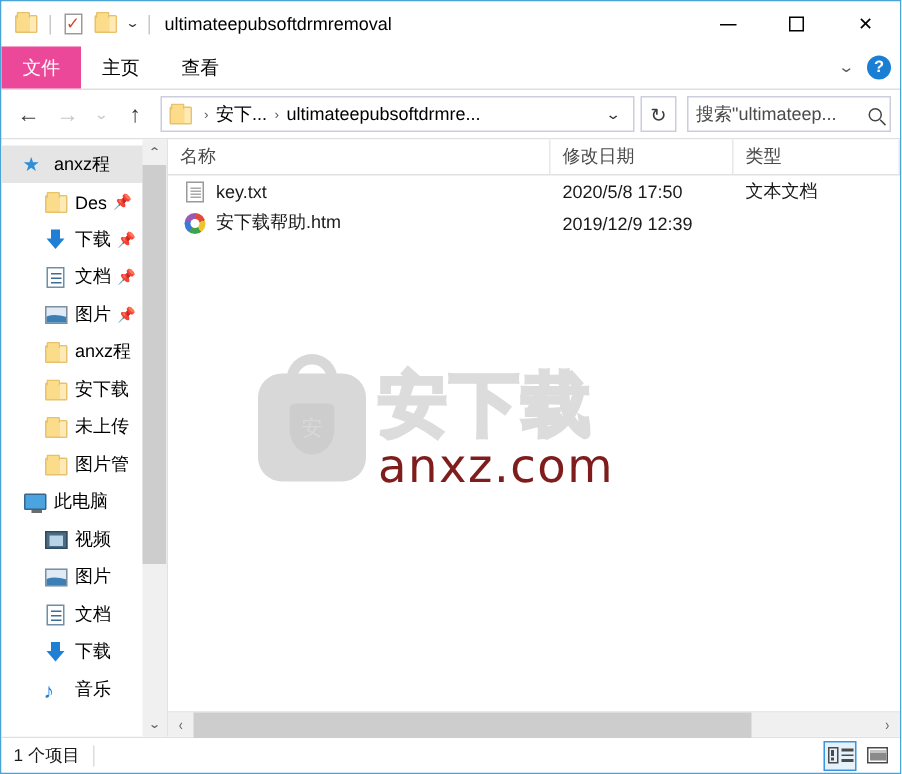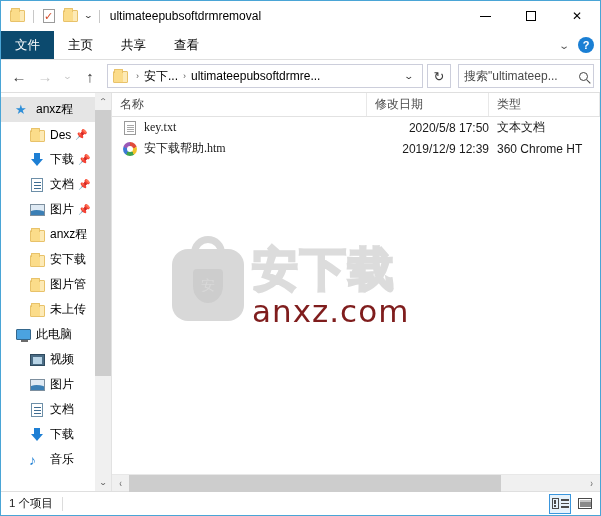--- a/index.html
+++ b/index.html
@@ -75,21 +75,21 @@
     display: flex; align-items: stretch;
     border-bottom: 1px solid #dfdfdf;
     background: #ffffff;
     position: relative;
   }
   .rtab {
     display: flex; align-items: center; justify-content: center;
     padding: 0 14px; font-size: 12.5px; color: #000;
     height: 100%;
   }
-  .rtab.active { background: #0c4a6e; color: #ffffff; }
+  .rtab.active { background: #ec4899; color: #ffffff; }
   #ribbon-right {
     position: absolute; right: 6px; top: 0; height: 100%;
     display: flex; align-items: center; gap: 10px;
   }
   #ribbon-chev { font-size: 10px; color: #5a5a5a; transform: scaleX(1.4); }
   #help-icon {
     width: 16px; height: 16px; border-radius: 50%;
     background: #1a7fd4; color: #fff; font-size: 11px; font-weight: bold;
     display: flex; align-items: center; justify-content: center;
   }
@@ -296,25 +296,25 @@
   #filelist {
     flex: 1 1 auto; position: relative; overflow: hidden;
   }
   .frow {
     height: 21px; display: flex; align-items: center;
     font-size: 12px; color: #1a1a1a;
   }
   .fname {
     width: 255px; flex: 0 0 255px;
     display: flex; align-items: center; padding-left: 10px;
-    overflow: hidden; white-space: nowrap; font-family: Liberation Serif, serif;
+    overflow: hidden; white-space: nowrap;
   }
   .fdate {
     width: 122px; flex: 0 0 122px; padding-left: 8px;
-    white-space: nowrap; overflow: hidden; text-align: right;
+    white-space: nowrap; overflow: hidden;
   }
   .ftype {
     flex: 1 1 auto; padding-left: 8px;
     white-space: nowrap; overflow: hidden;
   }
   .fico { width: 16px; height: 16px; margin-right: 6px; flex: 0 0 16px; position: relative; }
 
   
   .ico-txt {
     width: 12px; height: 14px; position: absolute; top: 1px; left: 2px;
@@ -477,21 +477,20 @@
       <div class="wc-btn">
           <span class="wc-max"></span>
         </div>
       <div class="wc-btn" id="wc-close">✕</div>
     </div>
   </div>
 
   <div id="ribbon">
     <div class="rtab active">文件</div>
     <div class="rtab">主页</div>
-    <div class="rtab">共享</div>
     <div class="rtab">查看</div>
     <div id="ribbon-right">
       <div id="ribbon-chev">⌄</div>
       <div id="help-icon">?</div>
     </div>
   </div>
 
   <div id="addrbar">
     <div class="navbtn">←</div>
     <div class="navbtn disabled">→</div>
@@ -561,27 +560,27 @@
           <div class="nav-row indent-1">
             <span class="nav-ico ico-folder">
               <span class="folder-glyph"></span>
             </span>
             <span class="nav-label">安下载</span>
           </div>
           <div class="nav-row indent-1">
             <span class="nav-ico ico-folder">
               <span class="folder-glyph"></span>
             </span>
-            <span class="nav-label">图片管</span>
+            <span class="nav-label">未上传</span>
           </div>
           <div class="nav-row indent-1">
             <span class="nav-ico ico-folder">
               <span class="folder-glyph"></span>
             </span>
-            <span class="nav-label">未上传</span>
+            <span class="nav-label">图片管</span>
           </div>
           <div class="nav-row indent-0">
             <span class="nav-ico ico-x">
               <span class="ico-pc"></span>
             </span>
             <span class="nav-label">此电脑</span>
           </div>
           <div class="nav-row indent-1">
             <span class="nav-ico ico-x">
               <span class="ico-video"></span>
@@ -641,21 +640,20 @@
               <div class="ftype">文本文档</div>
             </div>
             <div class="frow">
               <div class="fname">
                 <span class="fico">
                   <span class="ico-htm"></span>
                 </span>
                 <span>安下载帮助.htm</span>
               </div>
               <div class="fdate">2019/12/9 12:39</div>
-              <div class="ftype">360 Chrome HT</div>
             </div>
           </div>
 
         <div id="watermark">
           <div id="wm-bag">
             <div id="wm-handle"></div>
             <div id="wm-shield">安</div>
           </div>
           <div id="wm-text">
             <div id="wm-cn">安下载</div>

